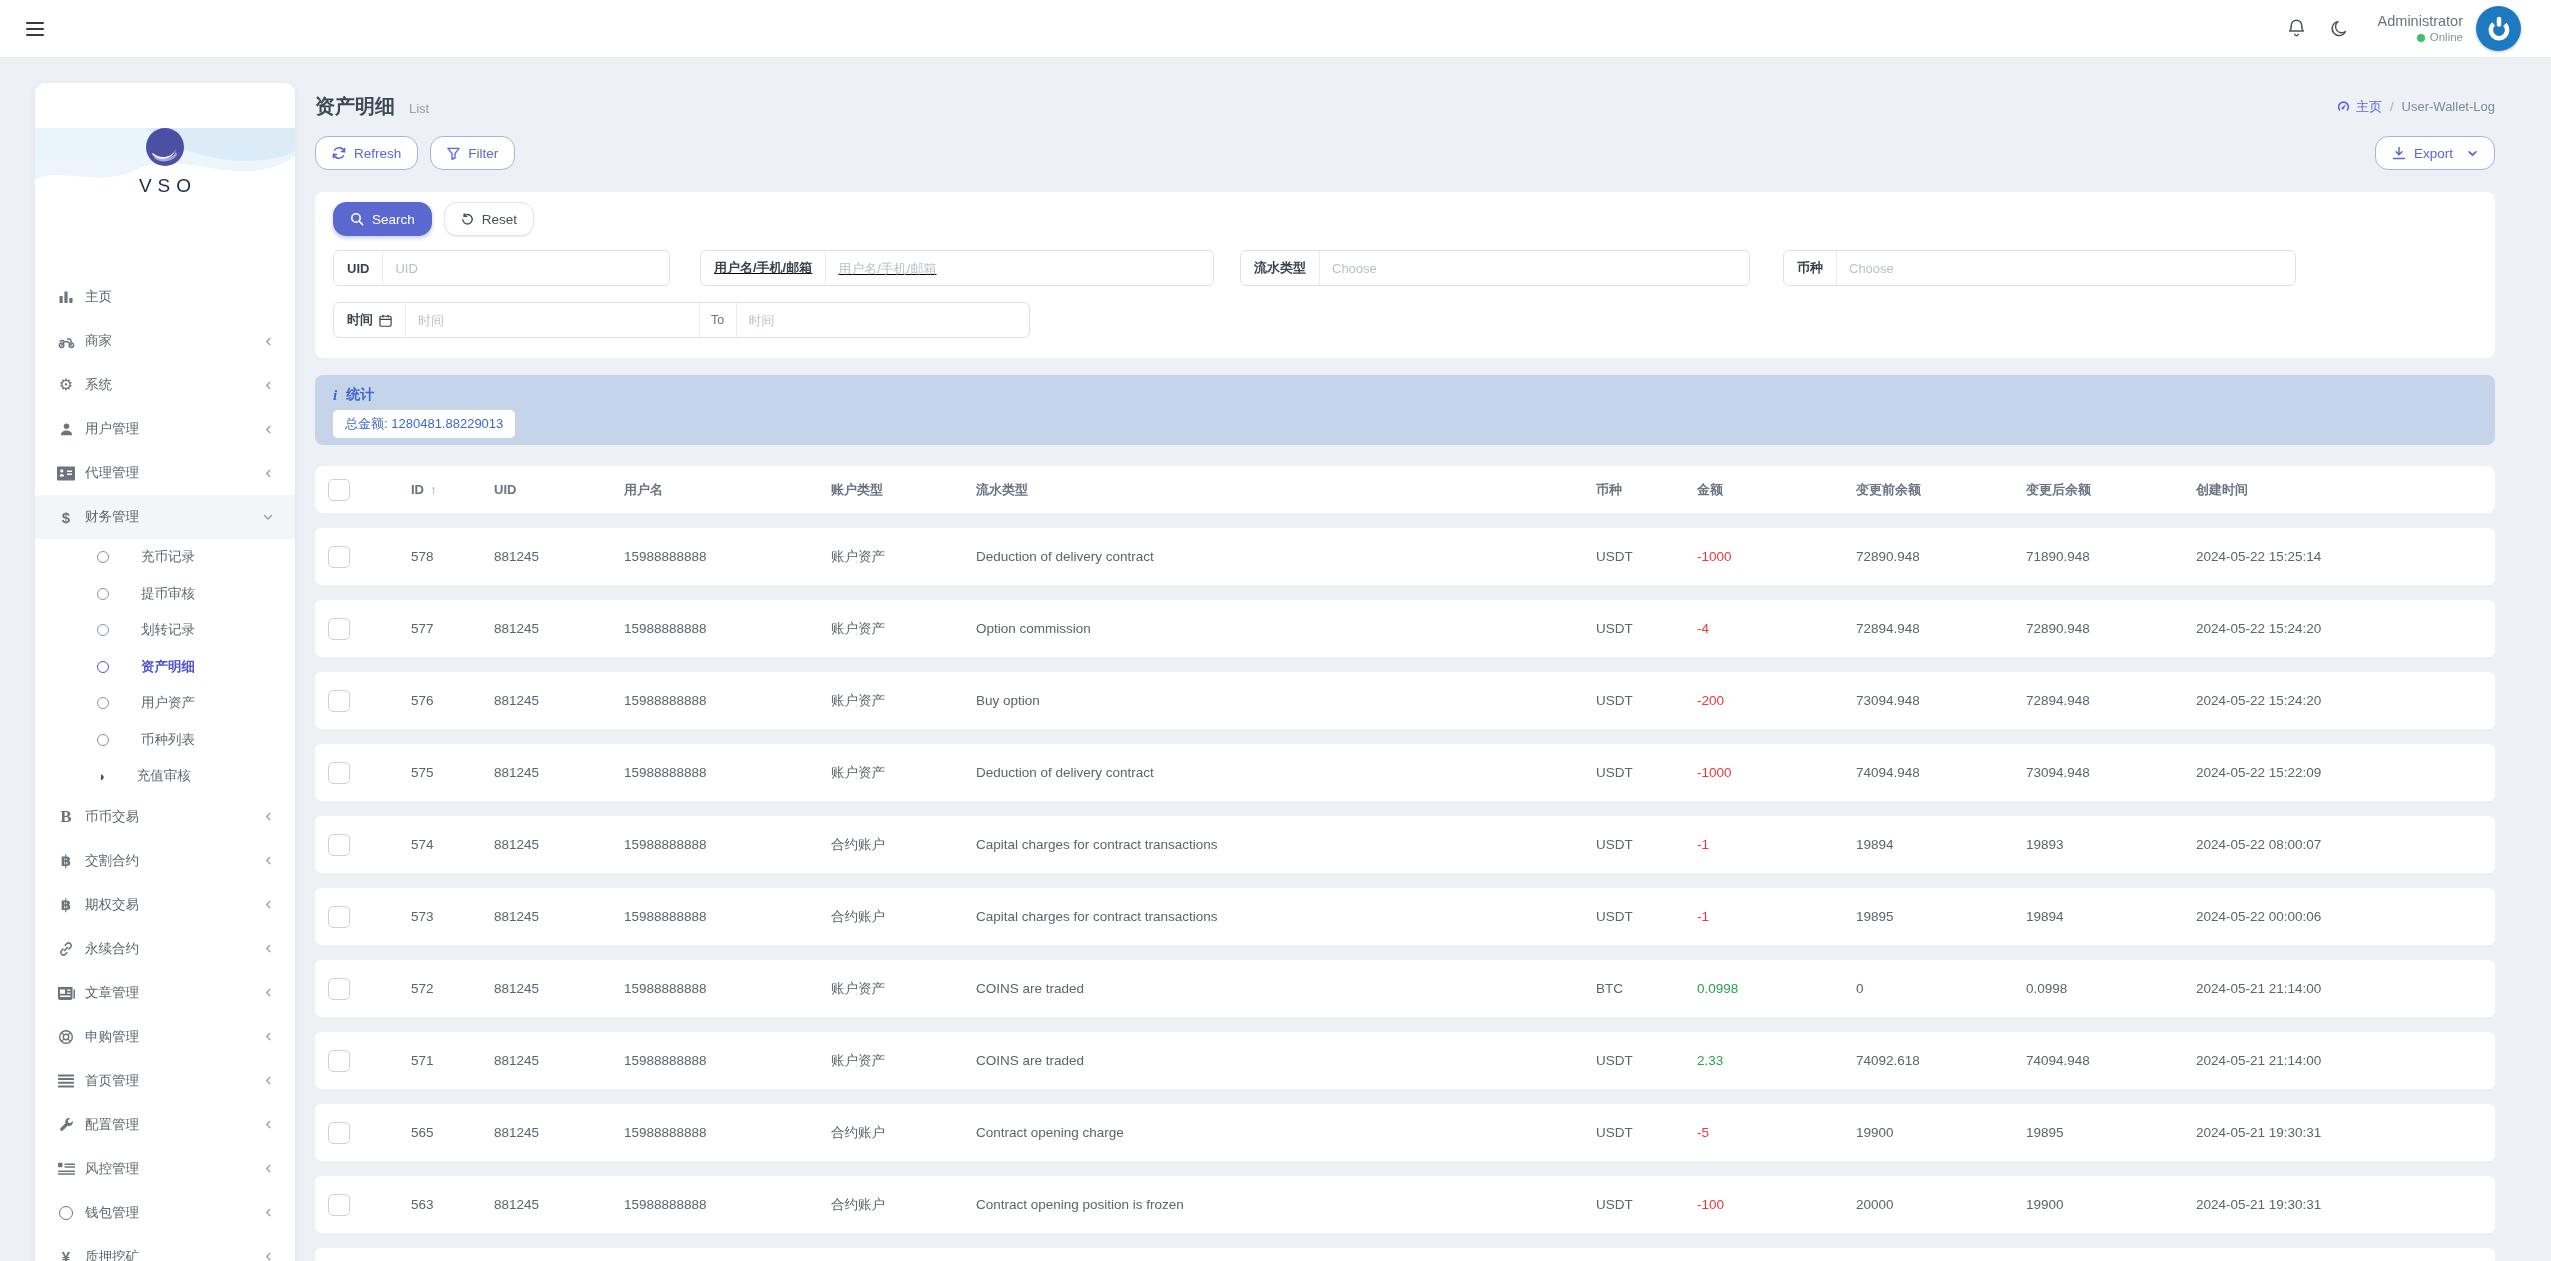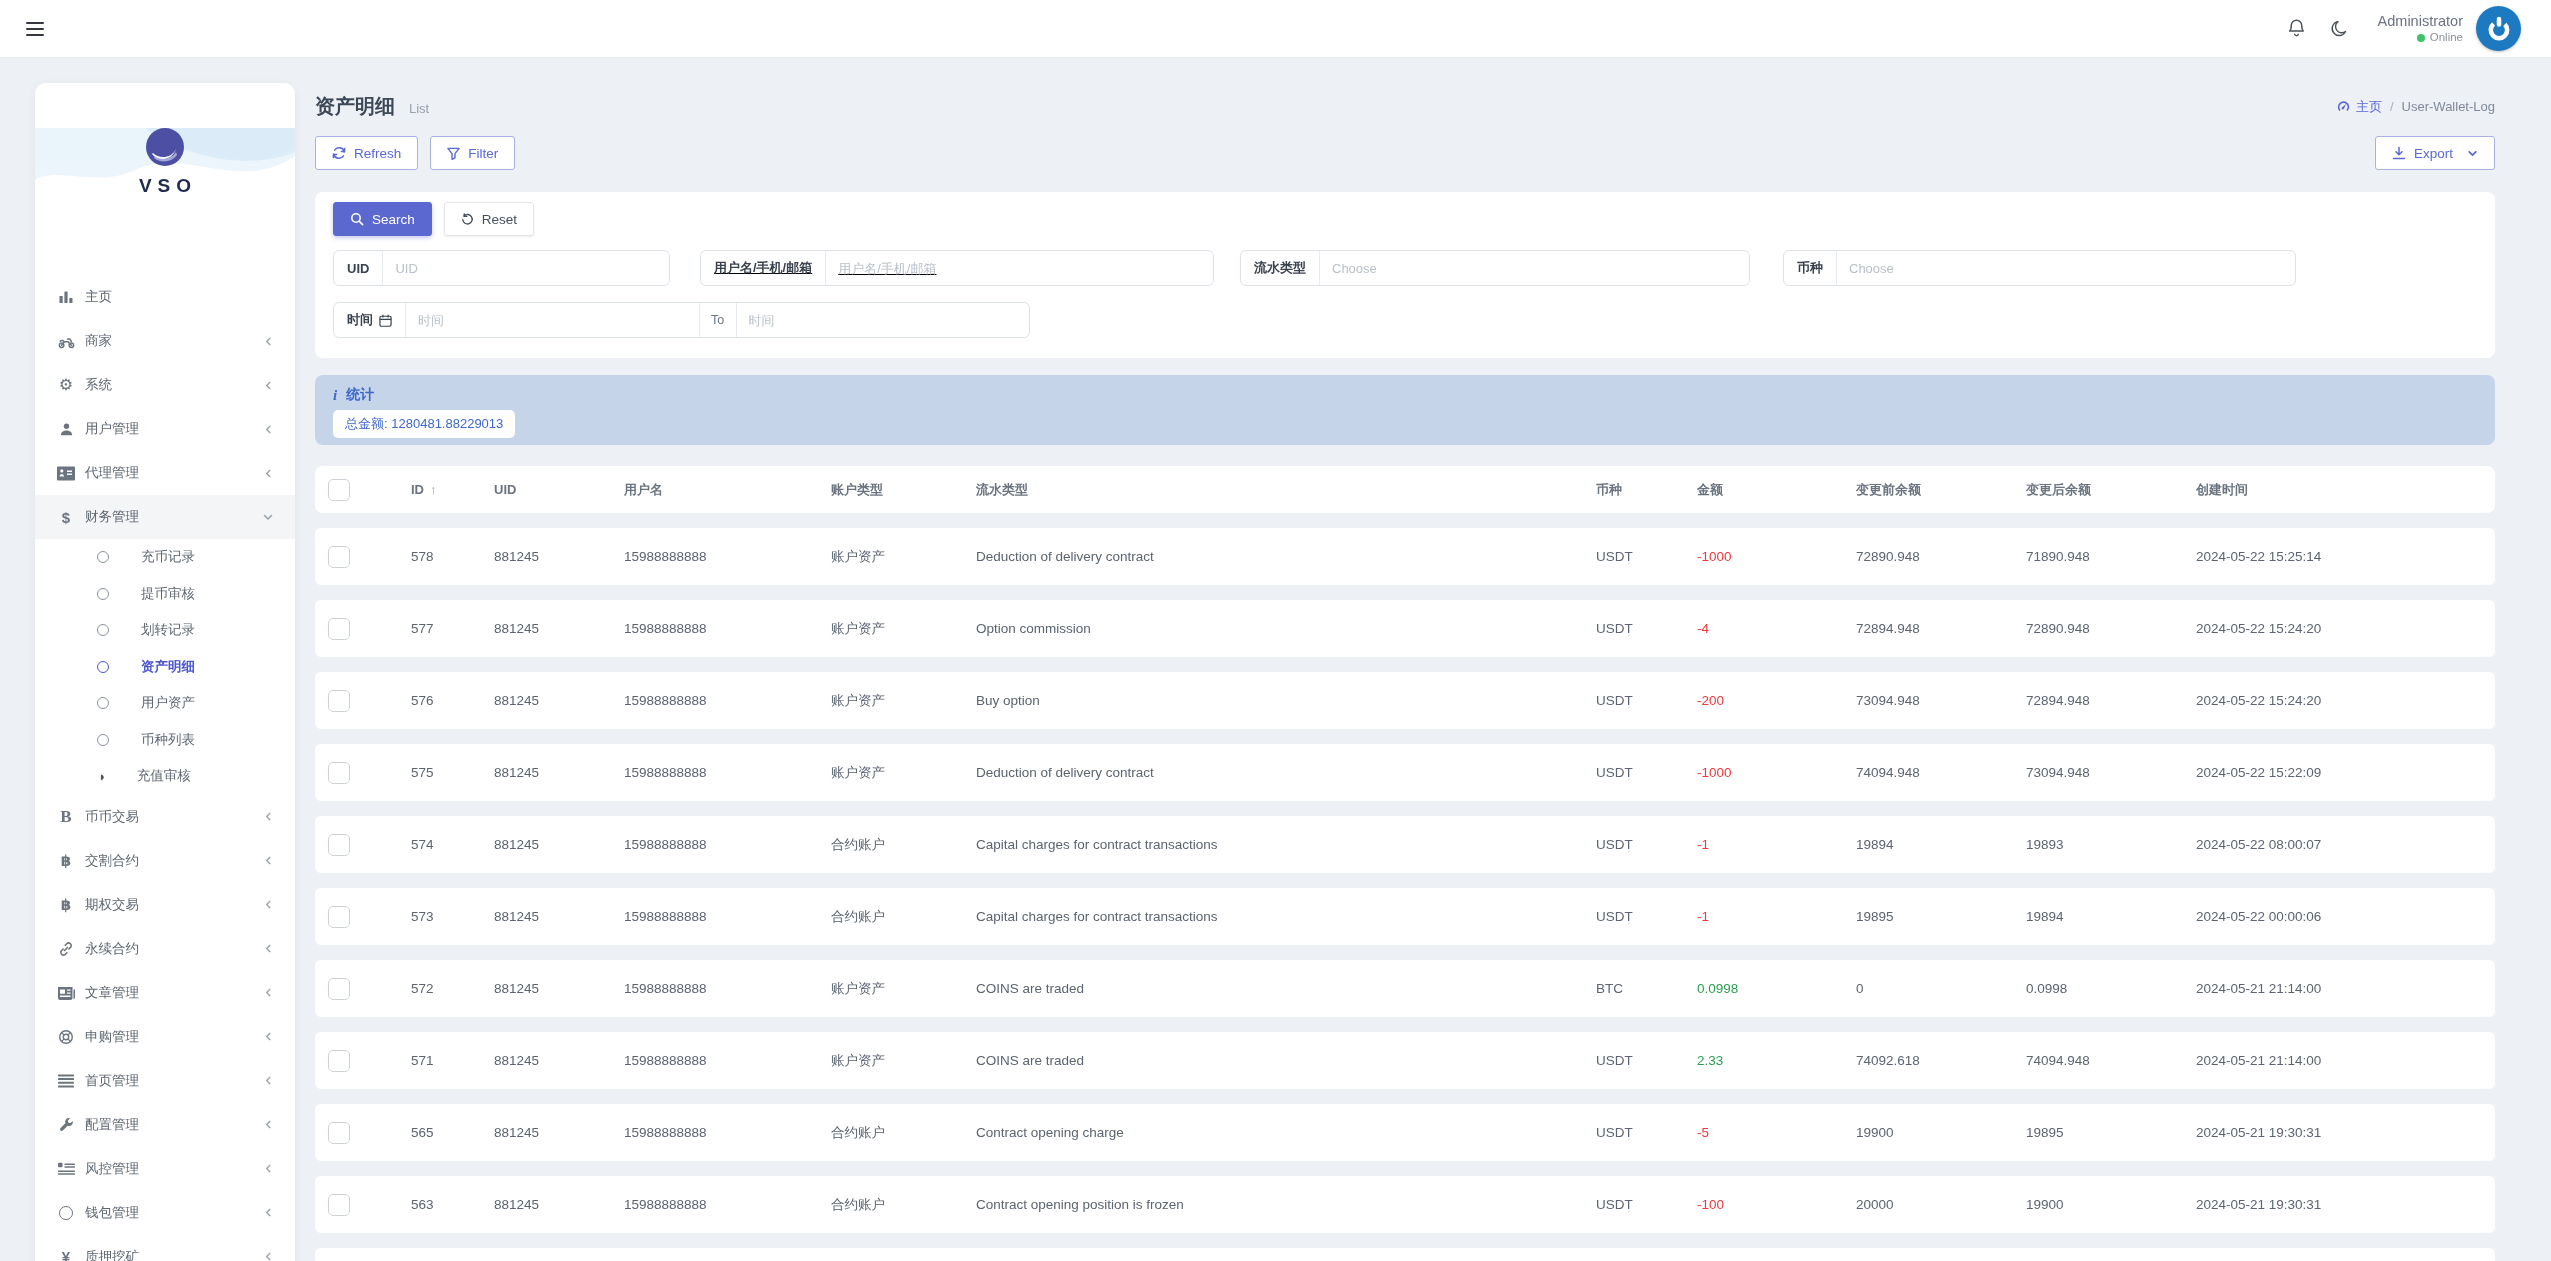--- a/index.html
+++ b/index.html
@@ -18,21 +18,21 @@
   .user-name { font-size:14.5px; color:#6b7280; }
   .user-status { font-size:11.5px; color:#8b929c; display:flex; align-items:center; justify-content:flex-end; gap:5px; }
   .dot-online { width:8px; height:8px; border-radius:50%; background:#3fc26a; display:inline-block; }
   .avatar { width:45px; height:45px; border-radius:50%; background:#1d7ac0; margin-left:13px; display:flex; align-items:center; justify-content:center; cursor:pointer; box-shadow:0 1px 3px rgba(0,0,0,.25); }
 
   
   .sidebar { position:absolute; left:35px; top:83px; width:260px; height:1400px; background:#fff; border-radius:10px; box-shadow:0 2px 10px rgba(40,50,80,.06); z-index:10; overflow:hidden; }
   .side-head { position:relative; height:147px; }
   .waves { position:absolute; top:0; left:0; width:100%; height:120px; }
   .logo-circle { position:relative; width:38px; height:38px; margin:45px auto 0; }
-  .logo-text { position:relative; text-align:center; margin-top:9px; font-size:19px; font-weight:bold; letter-spacing:6px; color:#1f2a4d; padding-left:6px; }
+  .logo-text { position:relative; text-align:center; margin-top:9px; font-size:19px; font-weight:normal; letter-spacing:6px; color:#1f2a4d; padding-left:6px; }
   .menu { position:relative; }
   .s-item { height:44px; display:flex; align-items:center; padding:0 22px 0 20px; cursor:pointer; color:#5d6671; font-size:13.5px; position:relative; }
   .s-item .mi { width:22px; display:flex; justify-content:center; align-items:center; color:#6c757f; flex:none; }
   .s-item .lbl { margin-left:8px; white-space:nowrap; }
   .s-item .chev { margin-left:auto; color:#99a1ab; display:flex; }
   .s-item.open-bg { background:#f4f5f7; }
   .s-sub { height:36.5px; display:flex; align-items:center; padding-left:62px; cursor:pointer; color:#5d6671; font-size:13.5px; }
   .s-sub .ring { width:12px; height:12px; border:1.6px solid #8a93a0; border-radius:50%; flex:none; }
   .s-sub .lbl { margin-left:32px; white-space:nowrap; }
   .s-sub.active { color:#4d56cf; font-weight:bold; }
@@ -48,21 +48,21 @@
   .title-wrap { display:flex; align-items:baseline; }
   .page-title { font-size:20px; font-weight:bold; color:#3d4857; }
   .page-sub { margin-left:14px; font-size:13px; color:#97a0ad; }
   .breadcrumb { display:flex; align-items:center; gap:8px; font-size:13px; }
   .bc-home { color:#5a67d8; display:flex; align-items:center; gap:5px; cursor:pointer; }
   .bc-sep { color:#aab2bc; }
   .bc-cur { color:#7e8a9a; }
 
   .toolbar-row { margin-top:16px; display:flex; justify-content:space-between; align-items:center; }
   .tb-left { display:flex; gap:12px; }
-  .btn { display:inline-flex; align-items:center; gap:8px; height:34px; padding:0 16px; border-radius:3px; font-size:13.5px; cursor:pointer; user-select:none; }
+  .btn { display:inline-flex; align-items:center; gap:8px; height:34px; padding:0 16px; border-radius:13px; font-size:13.5px; cursor:pointer; user-select:none; }
   .btn-outline { border:1px solid #a9b1e4; color:#5a67d8; background:#fff; }
   .btn-primary { background:#5a68cf; color:#fff; border:1px solid #5a68cf; box-shadow:0 2px 4px rgba(90,104,207,.35); }
   .btn-plain { background:#fff; border:1px solid #e2e6ea; color:#454f5b; box-shadow:0 1px 2px rgba(20,30,50,.08); }
 
   .search-panel { margin-top:22px; background:#fff; border-radius:8px; padding:10px 18px 20px; }
   .fields-row { display:flex; margin-top:16px; }
   .fields-row.first { margin-top:14px; }
   .field-group { display:flex; height:36px; border:1px solid #dde2e8; border-radius:6px; background:#fff; overflow:hidden; align-items:stretch; }
   .fg-label { display:flex; align-items:center; gap:6px; padding:0 13px; font-size:13px; font-weight:bold; color:#39414d; border-right:1px solid #e8ebef; white-space:nowrap; flex:none; }
   .fg-input { border:none; outline:none; flex:1; min-width:0; padding:0 12px; font-size:13px; color:#4a545f; font-family:inherit; background:transparent; }

